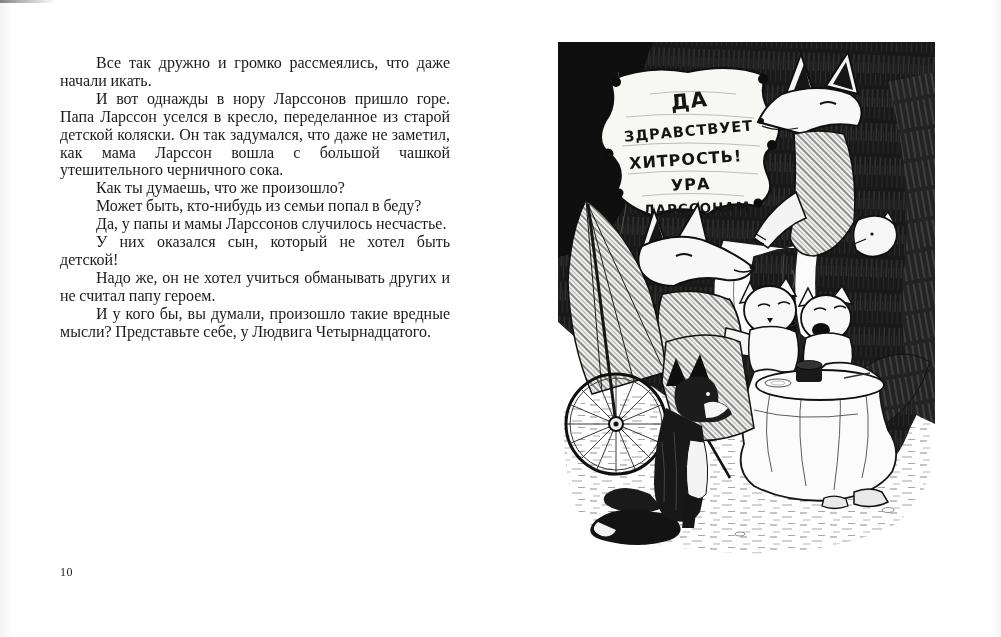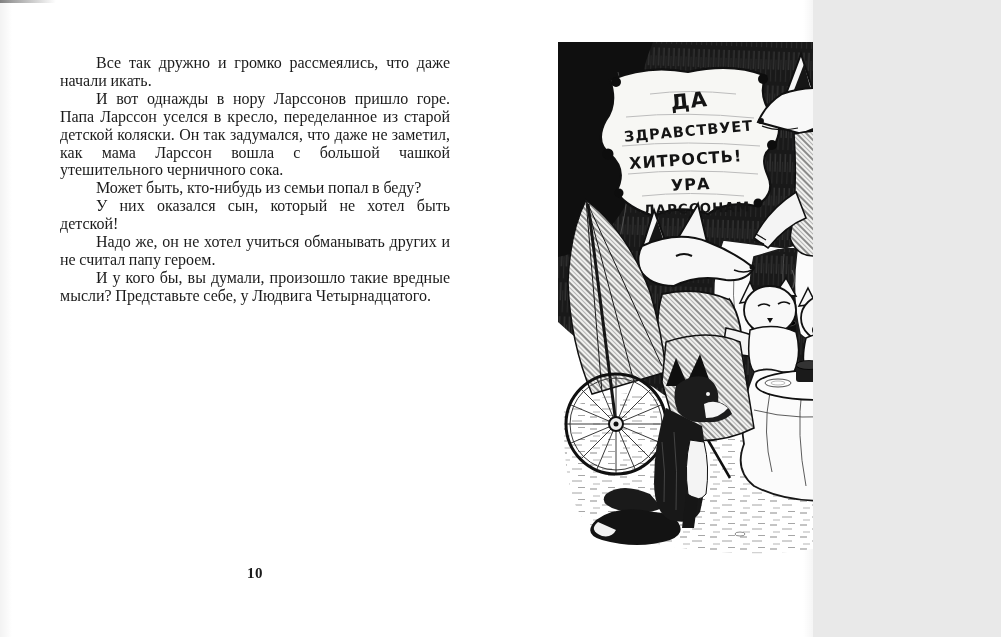--- a/index.html
+++ b/index.html
@@ -3,21 +3,21 @@
 <meta charset="utf-8">
 <style>
   :root{
     --paper:#ffffff;
     --ink-text:#1b1b1b;
     --ink-draw:#141414;
   }
   html,body{margin:0;padding:0;background:#e9e9e9;}
   .spread{
     position:relative;
-    width:813px;height:637px;
+    width:1001px;height:637px;
     background:var(--paper);
     overflow:hidden;
     font-family:"Liberation Serif",serif;
   }
   
   .edge-shade-left{position:absolute;left:0;top:0;width:12px;height:100%;
     background:linear-gradient(to right,rgba(0,0,0,.05),rgba(0,0,0,0));}
   .edge-shade-right{position:absolute;right:0;top:0;width:10px;height:100%;
     background:linear-gradient(to left,rgba(0,0,0,.04),rgba(0,0,0,0));}
   .corner-mark{position:absolute;left:0;top:0;width:56px;height:3px;
@@ -28,22 +28,22 @@
     position:absolute;left:60px;top:54px;width:390px;
     color:var(--ink-text);
     font-size:16px;line-height:17.9px;
     text-align:justify;
     hyphens:auto;-webkit-hyphens:auto;
     word-spacing:-0.3px;
   }
   .text-block p{margin:0;text-indent:36px;}
   .page-number{
     position:absolute;left:60px;top:565px;width:390px;
-    text-align:center;color:var(--ink-text);
-    font-size:15px;font-weight:bold;letter-spacing:.5px;
+    color:var(--ink-text);
+    font-size:12px;font-weight:normal;letter-spacing:.5px;
   }
   
   .illustration{position:absolute;left:558px;top:42px;width:377px;height:518px;}
   .illustration svg{display:block;width:100%;height:100%;}
   .banner-text{
     font-family:"DejaVu Sans",sans-serif;
     font-weight:bold;
     fill:var(--ink-draw);
     letter-spacing:1px;
   }
@@ -53,21 +53,23 @@
 
 <div class="spread">
 
   <div class="edge-shade-left"></div>
   <div class="edge-shade-right"></div>
   <div class="corner-mark"></div>
 
   <div class="text-block">
       <p>Все так дружно и громко рассмеялись, что даже начали икать.</p>
       <p>И вот однажды в нору Ларссонов пришло горе. Папа Ларссон уселся в кресло, переделанное из старой детской коляски. Он так задумался, что даже не заметил, как мама Ларссон вошла с большой чашкой утешительного черничного сока.</p>
+      <p>Как ты думаешь, что же произошло?</p>
       <p>Может быть, кто-нибудь из семьи попал в беду?</p>
+      <p>Да, у папы и мамы Ларссонов случилось несчастье.</p>
       <p>У них оказался сын, который не хотел быть детской!</p>
       <p>Надо же, он не хотел учиться обманывать других и не считал папу героем.</p>
       <p>И у кого бы, вы думали, произошло такие вредные мысли? Представьте себе, у Людвига Четырнадцатого.</p>
     </div>
 
   <div class="page-number">10</div>
 
   <div class="illustration">
     <svg viewBox="0 0 377 518" xmlns="http://www.w3.org/2000/svg">
       <defs>

